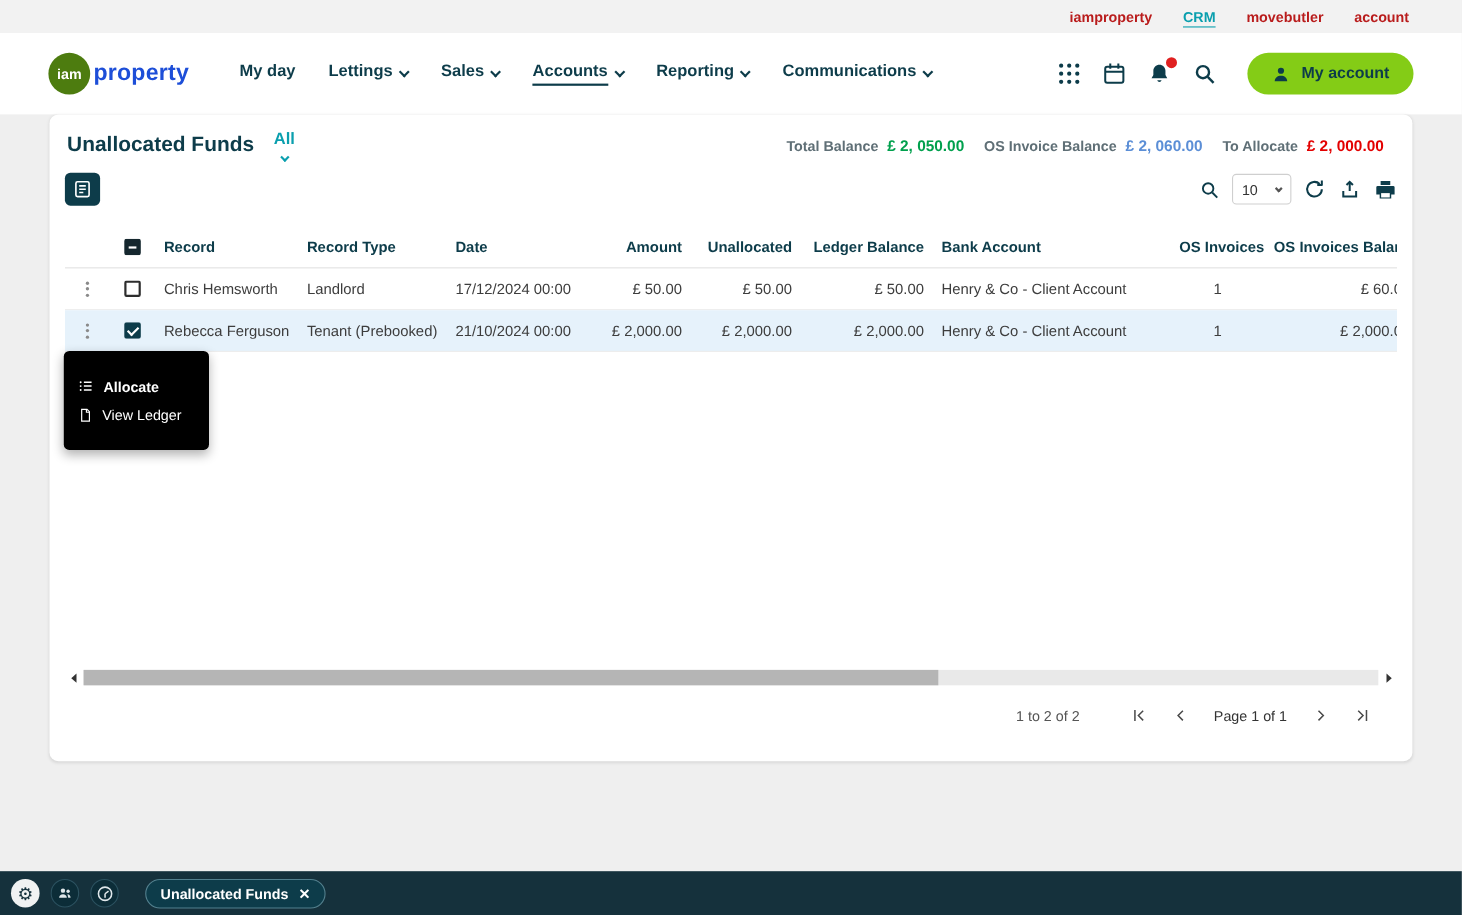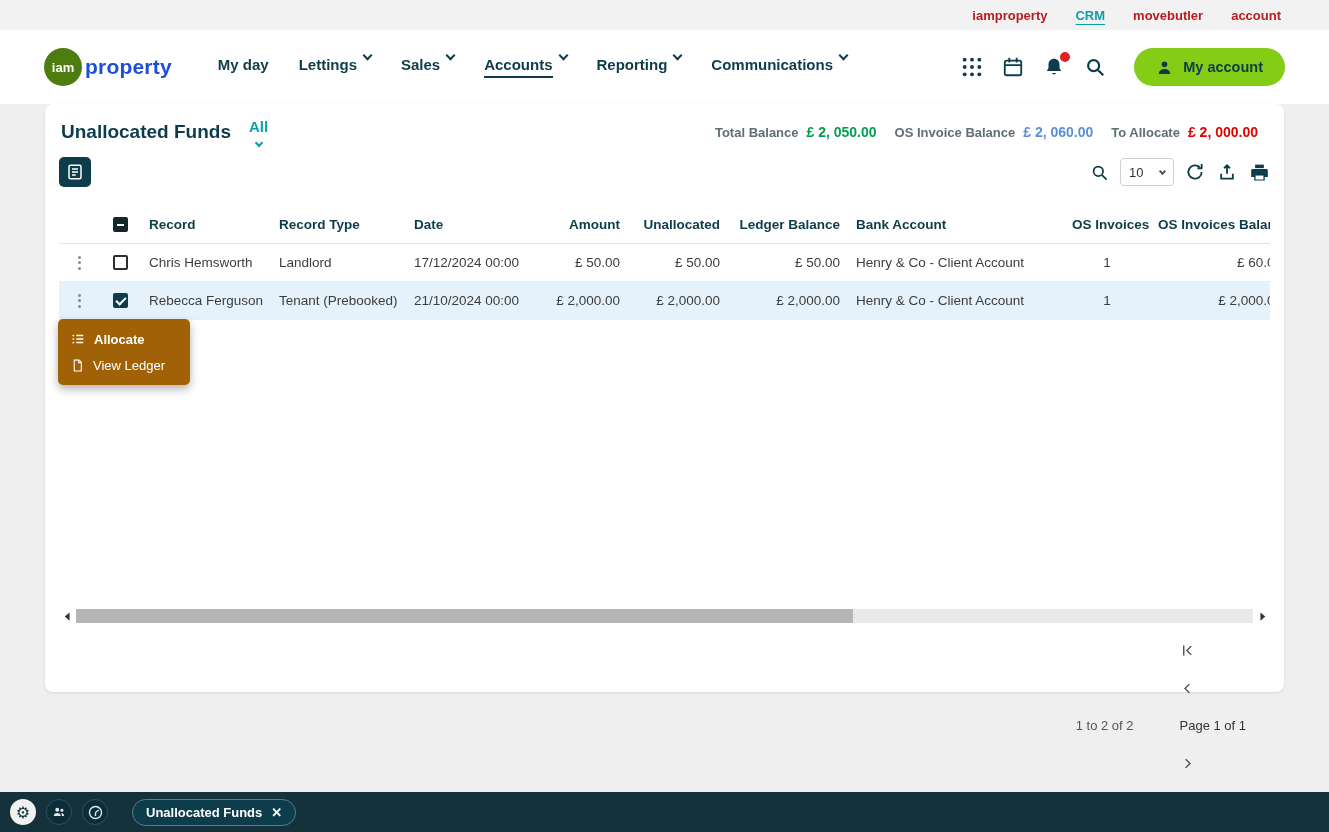--- a/index.html
+++ b/index.html
@@ -30,21 +30,21 @@
   .logo { display: flex; align-items: center; gap: 3px; cursor: pointer; }
   .logo-circle {
     width: 38px; height: 38px; border-radius: 50%;
     background: #4d7c0f; color: #fff;
     display: flex; align-items: center; justify-content: center;
     font-size: 13px; font-weight: 700;
   }
   .logo-text { font-size: 21px; font-weight: 700; color: #1d4ed8; letter-spacing: .2px; }
 
   .mainnav { display: flex; align-items: center; gap: 30px; margin-left: 46px; }
-  .nav-item { display: flex; align-items: flex-start; gap: 7px; font-size: 15px; font-weight: 600; color: #0d3c4a; cursor: pointer; }
+  .nav-item { display: flex; align-items: center; gap: 7px; font-size: 15px; font-weight: 600; color: #0d3c4a; cursor: pointer; }
   .nav-item .nav-label { padding-bottom: 3px; border-bottom: 2px solid transparent; }
   .nav-item.active .nav-label { border-bottom-color: #0d3c4a; }
   .chev {
     width: 7px; height: 7px;
     border-right: 2px solid #0d3c4a; border-bottom: 2px solid #0d3c4a;
     transform: rotate(45deg); margin-top: -4px;
   }
 
   .header-right { margin-left: auto; display: flex; align-items: center; gap: 17px; }
   .hicon { width: 24px; height: 24px; color: #0d3c4a; position: relative; cursor: pointer; display:flex; align-items:center; justify-content:center; }
@@ -137,39 +137,39 @@
     content: ""; position: absolute; left: 2px; top: 4.5px; width: 7px; height: 2px; background: #fff;
   }
   .kebab { display: flex; flex-direction: column; gap: 2.5px; cursor: pointer; padding: 5px 6px; }
   .kebab i { width: 3px; height: 3px; border-radius: 50%; background: #8a8a8a; display: block; }
 
   .grid-spacer { height: 288px; }
 
   
   .ctx-menu {
     position: absolute; left: 13px; top: 215px; width: 132px;
-    background: #a16207; border-radius: 5px; padding: 7px 0;
+    background: #000000; border-radius: 5px; padding: 19px 0;
     box-shadow: 0 4px 10px rgba(0,0,0,.3); z-index: 5;
   }
   .ctx-item { display: flex; align-items: center; gap: 9px; height: 26px; padding: 0 13px; color: #fff; font-size: 13px; cursor: pointer; }
   .ctx-item.first { font-weight: 700; }
 
   
   .hscroll { display: flex; align-items: center; height: 16px; }
   .hs-arrow { width: 16px; height: 16px; display:flex; align-items:center; justify-content:center; cursor: pointer; color:#333; }
   .hs-track { flex: 1; height: 14px; background: #e9e9e9; position: relative; margin: 0 1px; }
   .hs-thumb { position: absolute; left: 0; top: 0; height: 14px; width: 66%; background: #b5b5b5; cursor: pointer; }
 
   
   .pagination {
     display: flex; align-items: center; justify-content: flex-end;
     margin-top: 18px; padding-right: 24px; gap: 46px;
   }
   .pg-range { font-size: 13px; color: #555; }
-  .pg-controls { display: flex; gap: 22px; flex-direction: column; }
+  .pg-controls { display: flex; align-items: center; gap: 22px; }
   .pg-btn { width: 16px; height: 16px; display:flex; align-items:center; justify-content:center; color: #4a4a4a; cursor: pointer; }
   .pg-page { font-size: 13px; color: #333; }
 
   
   .taskbar {
     position: absolute; left: 0; bottom: 0; width: 100%; height: 40px;
     background: #15313c; display: flex; align-items: center; gap: 10px; padding: 0 10px;
   }
   .tb-circle {
     width: 26px; height: 26px; border-radius: 50%;

